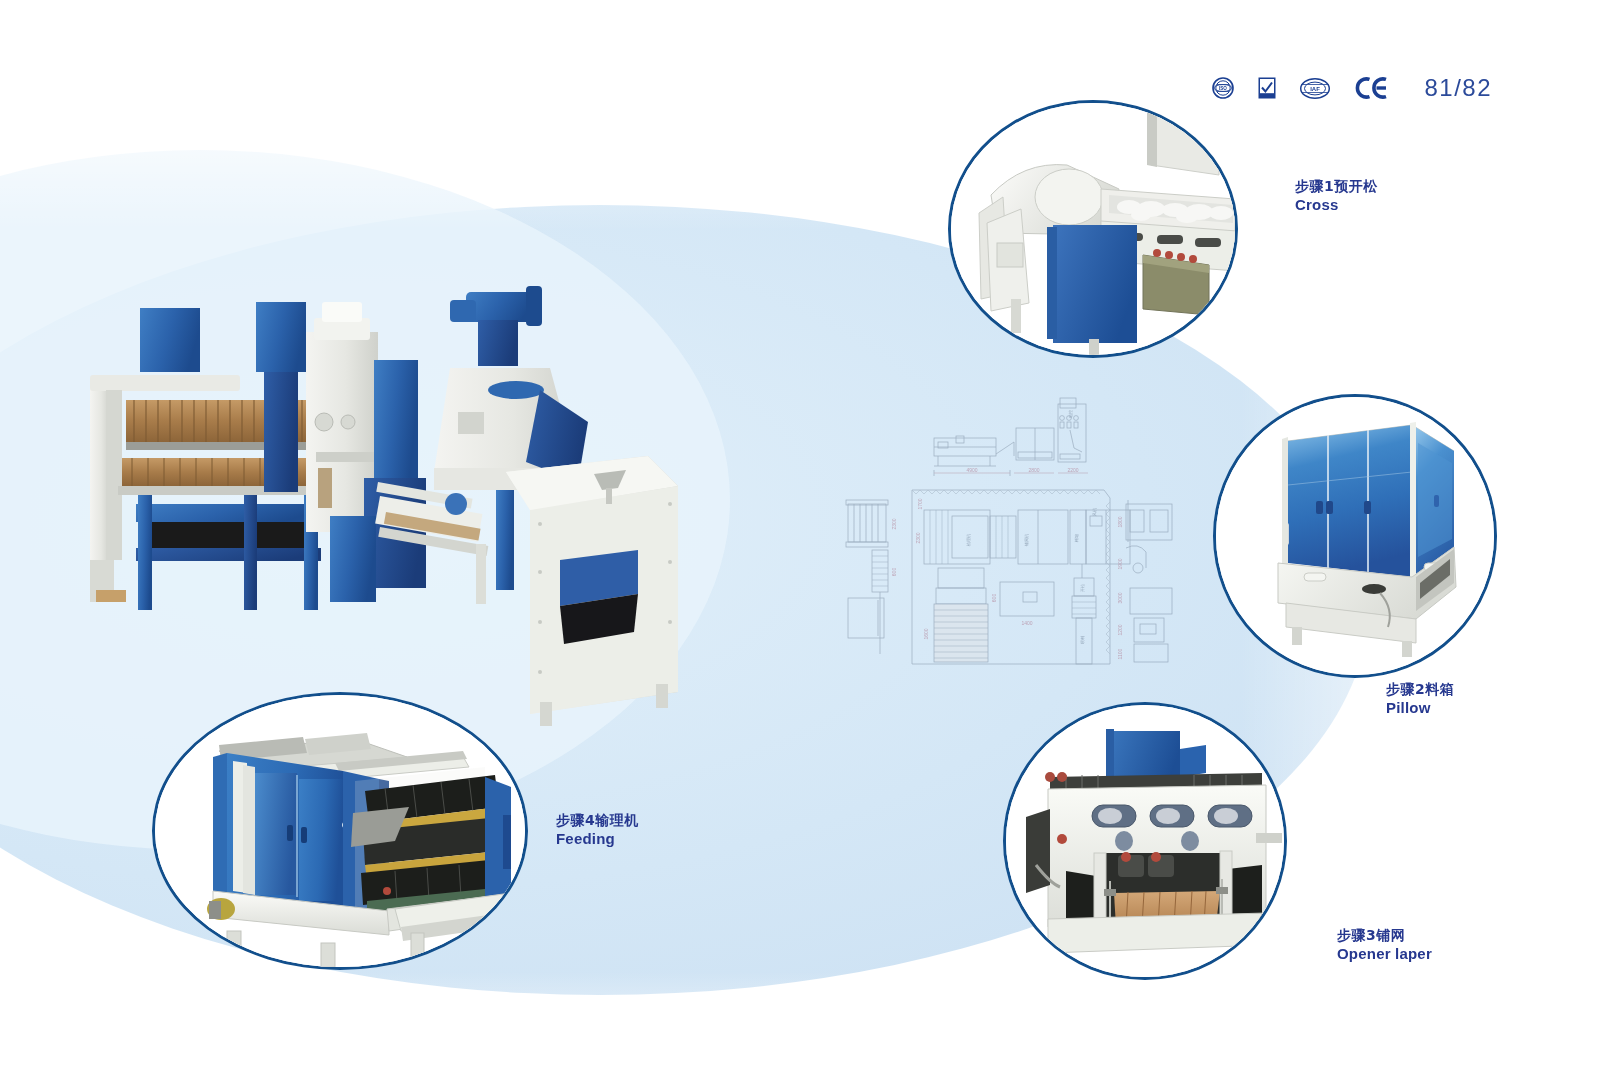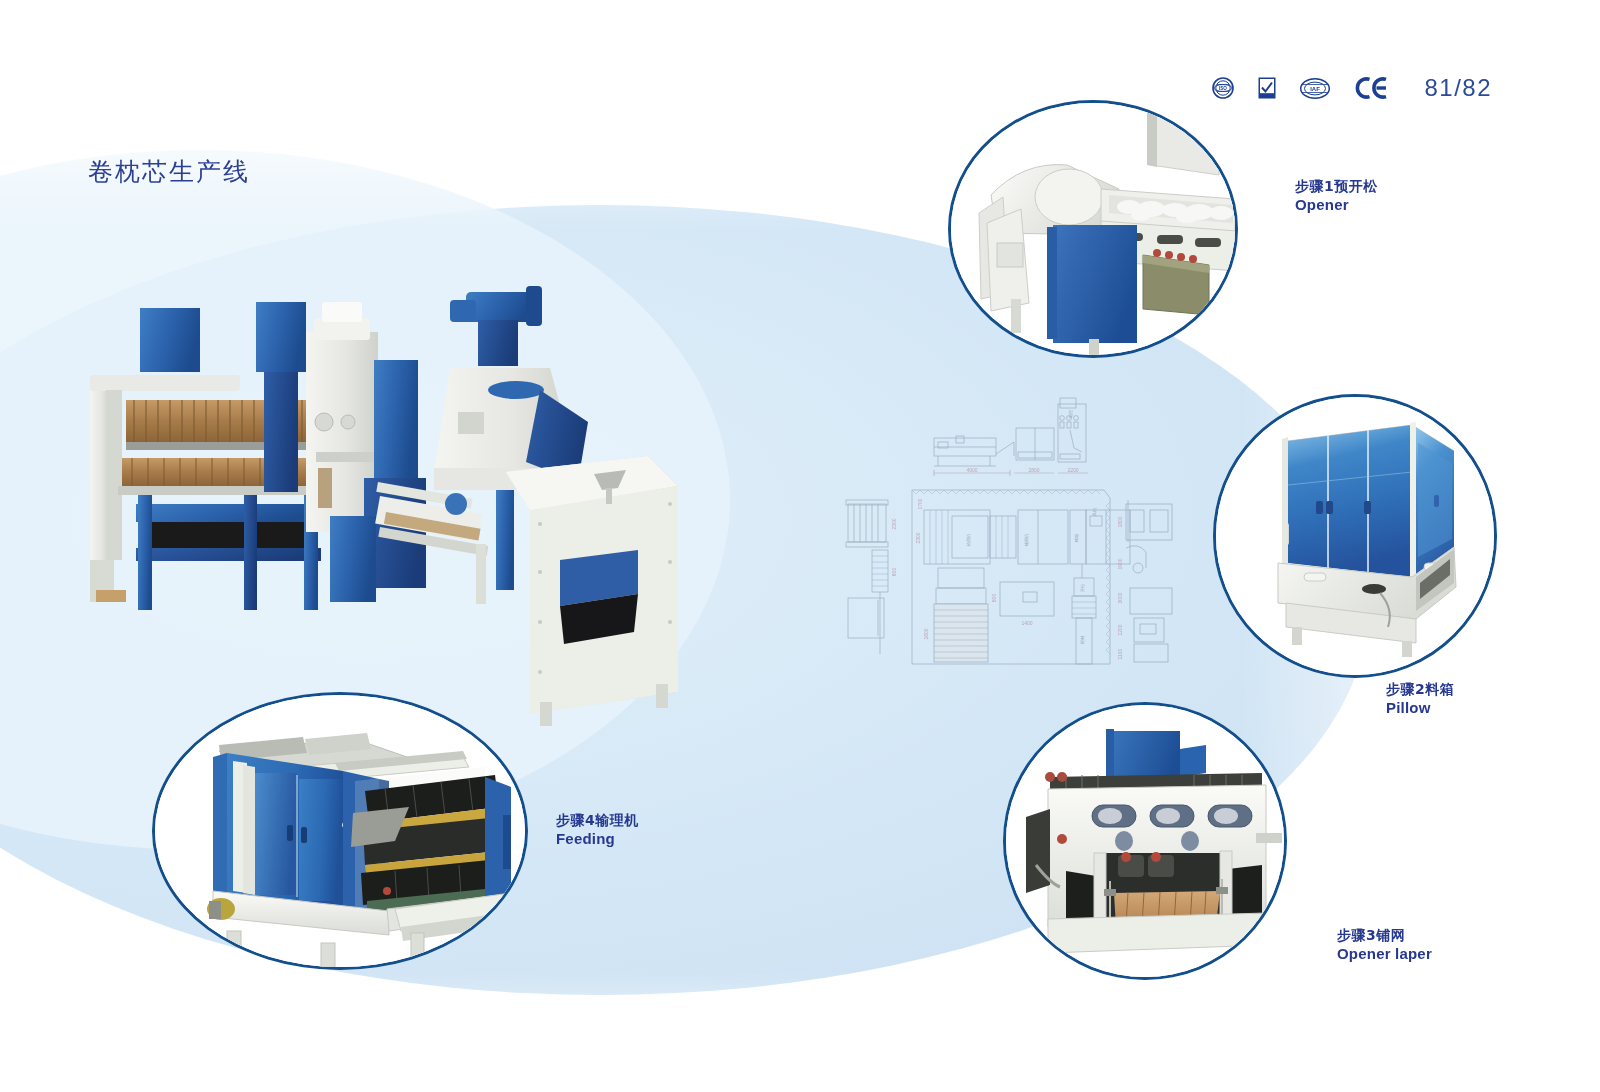--- a/index.html
+++ b/index.html
@@ -92,21 +92,20 @@
 
 <div id="page">
 
   <div class="bg-ellipse"></div>
   <div class="bg-ellipse-2"></div>
   <div class="bg-fade-top"></div>
   <div class="bg-fade-right"></div>
   <div class="bg-fade-bottom"></div>
 
   <div class="title-block">
-    <div class="title-cn">卷枕芯生产线</div>
   </div>
 
   <div class="cert-bar">
 
     <svg class="cert-logo" width="22" height="22" viewBox="0 0 22 22">
       <circle cx="11" cy="11" r="10" fill="none" stroke="#1b3f92" stroke-width="1.6"></circle>
       <circle cx="11" cy="11" r="7.2" fill="none" stroke="#1b3f92" stroke-width="1"></circle>
       <ellipse cx="11" cy="11" rx="9" ry="3.4" fill="none" stroke="#1b3f92" stroke-width=".9"></ellipse>
       <path d="M5 7.5h12M5 14.5h12" stroke="#1b3f92" stroke-width=".8"></path>
       <text x="11" y="12.6" font-size="4.6" fill="#1b3f92" text-anchor="middle" font-family="Liberation Sans, sans-serif" font-weight="bold">ISO</text>
@@ -483,21 +482,21 @@
         </g>
 
         <rect x="138" y="236" width="10" height="16" fill="#cfd1cb"></rect>
         <rect x="60" y="196" width="10" height="34" fill="#d7d9d3"></rect>
       </svg>
     </div>
   </div>
 
   <div class="caption cap-opener">
     <div class="cap-cn">步骤1预开松</div>
-    <div class="cap-en">Opener</div>
+    <div class="cap-en">Cross</div>
   </div>
 
   <div class="circle feeding">
     <div class="ph">
       <svg width="284" height="284" viewBox="0 0 284 284">
         <defs>
           <linearGradient id="fBlue" x1="0" y1="0" x2="0.2" y2="1">
             <stop offset="0%" stop-color="#8cc3ea"></stop>
             <stop offset="28%" stop-color="#3f86c8"></stop>
             <stop offset="62%" stop-color="#2f6fb8"></stop>

